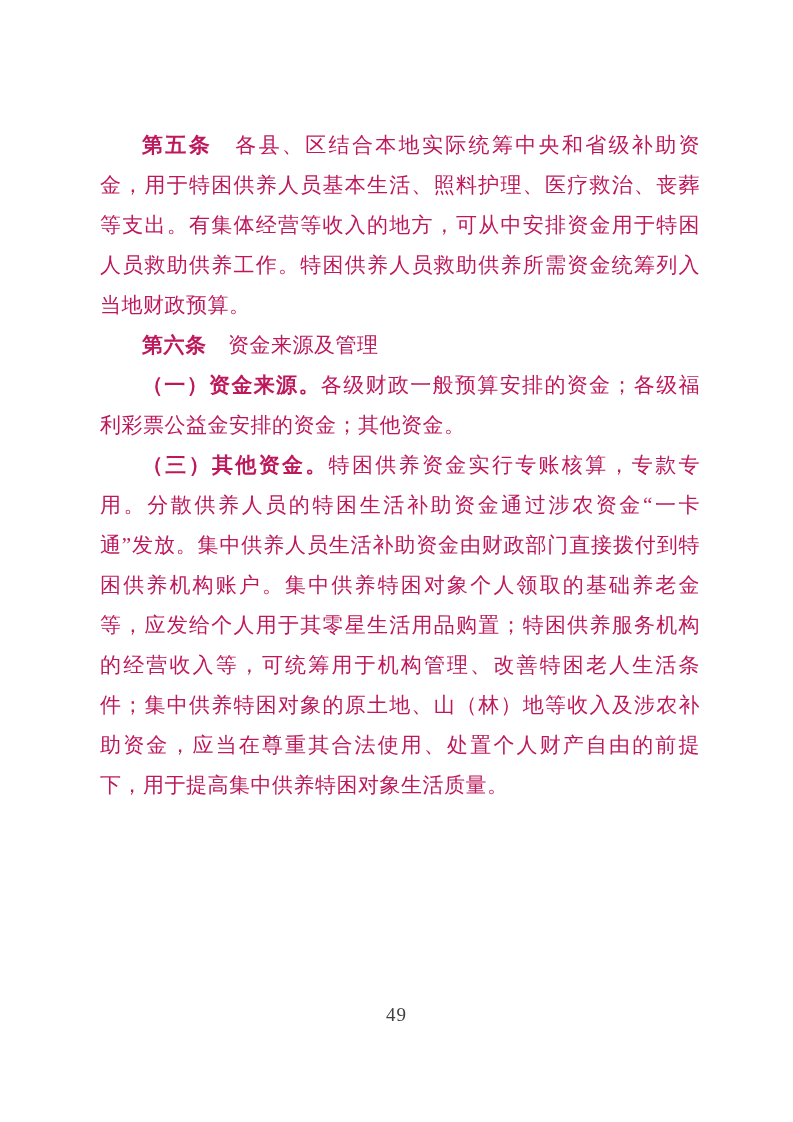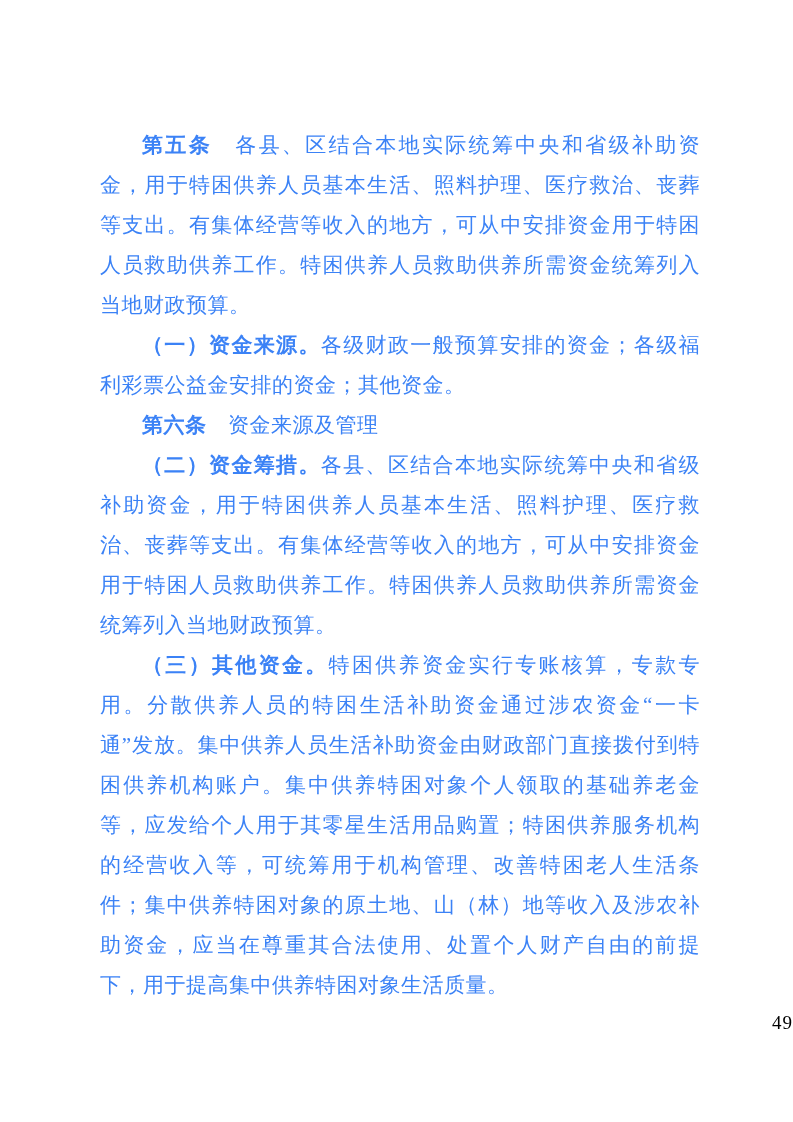--- a/index.html
+++ b/index.html
@@ -13,54 +13,52 @@
     height: 1122px;
     background: #ffffff;
     overflow: hidden;
     font-family: "Liberation Serif", "DejaVu Serif", serif;
   }
   .content {
     position: absolute;
     left: 100px;
     top: 125px;
     width: 600px;
-    color: #3b82f6;
+    color: #be185d;
     font-size: 21px;
     line-height: 40px;
     letter-spacing: 0.5px;
     text-align: justify;
     text-justify: inter-character;
   }
   .content p {
     margin: 0;
     padding: 0;
     text-indent: 2em;
   }
   .content .seg-bold {
     font-weight: bold;
   }
   .page-number {
     position: absolute;
     top: 1003px;
     left: 0;
     width: 100%;
-    text-align: right;
+    text-align: center;
     font-size: 19px;
-    color: #000000;
+    color: #404040;
     letter-spacing: 1px;
     line-height: 24px;
-    margin-top: 8px;
   }
 </style>
 </head>
 <body>
 
 <div class="page">
   <div class="content">
 
   <p><span class="seg-bold">第五条</span><span class="seg-regular">　各县、区结合本地实际统筹中央和省级补助资金，用于特困供养人员基本生活、照料护理、医疗救治、丧葬等支出。有集体经营等收入的地方，可从中安排资金用于特困人员救助供养工作。特困供养人员救助供养所需资金统筹列入当地财政预算。</span></p>
+      <p><span class="seg-bold">第六条</span><span class="seg-regular">　资金来源及管理</span></p>
       <p><span class="seg-bold">（一）资金来源。</span><span class="seg-regular">各级财政一般预算安排的资金；各级福利彩票公益金安排的资金；其他资金。</span></p>
-      <p><span class="seg-bold">第六条</span><span class="seg-regular">　资金来源及管理</span></p>
-      <p><span class="seg-bold">（二）资金筹措。</span><span class="seg-regular">各县、区结合本地实际统筹中央和省级补助资金，用于特困供养人员基本生活、照料护理、医疗救治、丧葬等支出。有集体经营等收入的地方，可从中安排资金用于特困人员救助供养工作。特困供养人员救助供养所需资金统筹列入当地财政预算。</span></p>
       <p><span class="seg-bold">（三）其他资金。</span><span class="seg-regular">特困供养资金实行专账核算，专款专用。分散供养人员的特困生活补助资金通过涉农资金“一卡通”发放。集中供养人员生活补助资金由财政部门直接拨付到特困供养机构账户。集中供养特困对象个人领取的基础养老金等，应发给个人用于其零星生活用品购置；特困供养服务机构的经营收入等，可统筹用于机构管理、改善特困老人生活条件；集中供养特困对象的原土地、山（林）地等收入及涉农补助资金，应当在尊重其合法使用、处置个人财产自由的前提下，用于提高集中供养特困对象生活质量。</span></p>
     </div>
   <div class="page-number">49</div>
 </div>
 
 </body></html>

